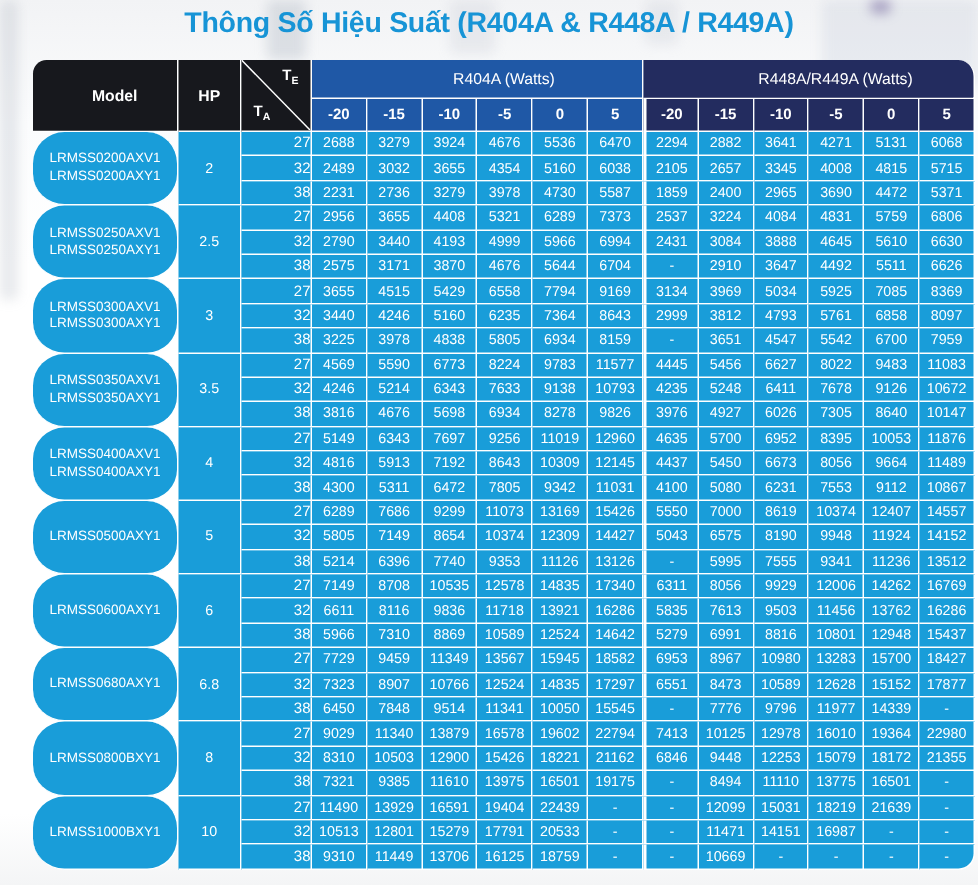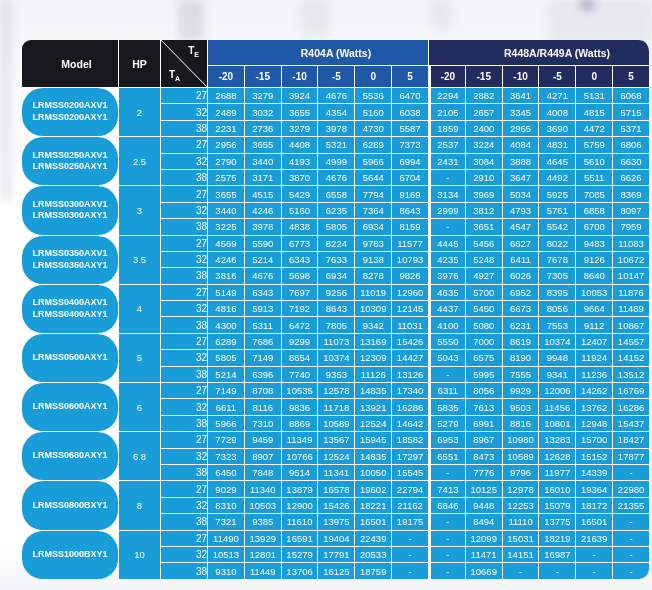--- a/index.html
+++ b/index.html
@@ -44,30 +44,30 @@
     padding:0;text-align:center;vertical-align:middle;color:#fff;
     border-right:1px solid var(--cell-border);
     border-bottom:1px solid var(--cell-border);
     overflow:hidden;white-space:nowrap;
   }
   thead tr.h1{height:26px;}
   thead tr.h2{height:22px;}
   th.dark{background:var(--dark-header);font-size:10.5px;font-weight:700;}
   th.blue{background:var(--r404a-band);}
   th.navy{background:var(--r448a-band);}
-  th.band{font-size:10.5px;font-weight:700;padding-left:36px;}
+  th.band{font-size:10.5px;font-weight:400;padding-left:36px;}
   th.temp{font-size:10px;font-weight:700;}
   .tl-round{border-top-left-radius:9px;padding-left:13px;}
   .tr-round{border-top-right-radius:11px;text-align:center;}
   .bl-round{border-bottom-left-radius:11px;}
   .br-round{border-bottom-right-radius:11px;}
 
   tbody tr{height:16.4px;}
   tbody td{background:var(--body-cell);font-size:9.5px;}
-  td.model-cell{font-size:9px;line-height:1.3;font-weight:700;border-radius:21px;}
+  td.model-cell{font-size:9px;line-height:1.3;font-weight:400;border-radius:21px;}
   td.hp-cell{font-size:9.5px;}
   td.ta-cell{font-size:10px;text-align:right;}
   .sect{border-left:2px solid var(--cell-border);}
 
   th.teta{position:relative;}
   th.teta svg{position:absolute;inset:0;width:100%;height:100%;}
   th.teta .te{position:absolute;top:5px;right:8px;font-size:10px;font-weight:700;}
   th.teta .ta{position:absolute;bottom:5px;left:8px;font-size:10px;font-weight:700;}
   th.teta sub{font-size:7px;}
 </style>
@@ -77,20 +77,21 @@
 <div class="page">
   <div class="bg">
     <div class="streak s1"></div>
     <div class="streak s2"></div>
     <div class="streak s3"></div>
     <div class="streak s4"></div>
     <div class="streak s5"></div>
     <div class="streak s6"></div>
   </div>
 
+  <h1 class="title">Thông Số Hiệu Suất (R404A &amp; R448A / R449A)</h1>
 
   <table class="spec">
     <colgroup>
       <col style="width:97px">
       <col style="width:42px">
       <col style="width:47px">
       <col>
         <col>
         <col>
         <col>

